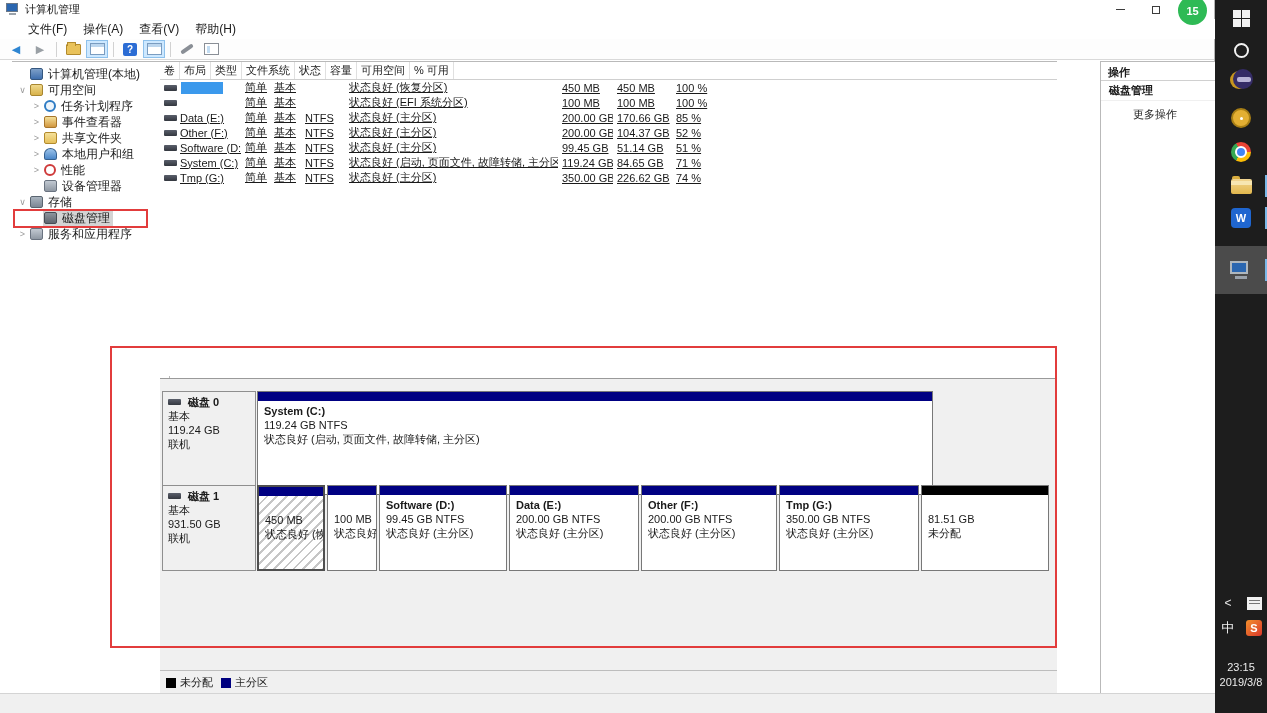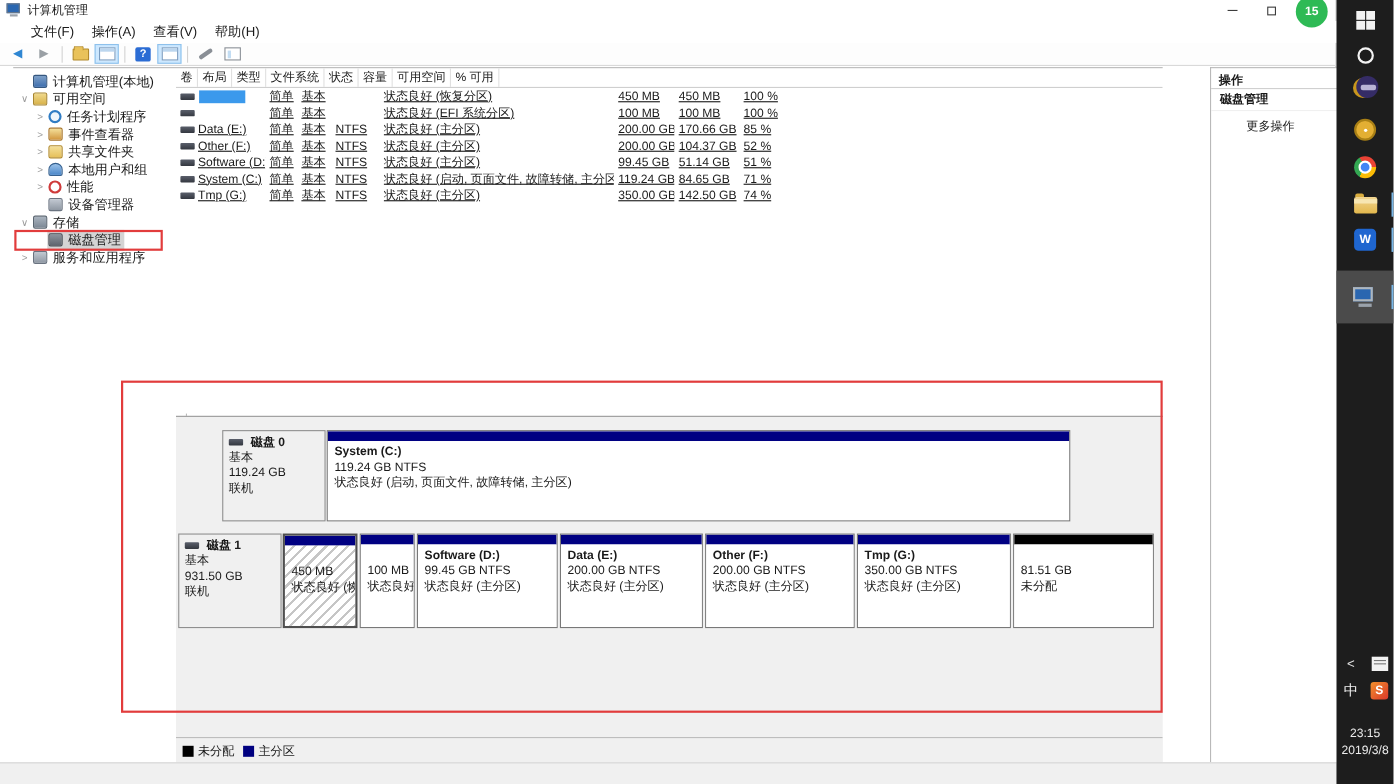--- a/index.html
+++ b/index.html
@@ -72,21 +72,21 @@
   .vt-row{display:flex;height:15px;font-size:11px;align-items:center;margin-top:0px;}
   .vt-cell{padding:0 4px;white-space:nowrap;overflow:hidden;display:flex;align-items:center;text-decoration:underline;}
   .c0{width:81px;}.c1{width:29px;}.c2{width:31px;}.c3{width:44px;}.c4{width:213px;}.c5{width:55px;}.c6{width:59px;}.c7{width:58px;}
   .drive-icon{width:13px;height:6px;background:linear-gradient(#5a5f6b,#33373f);border-radius:1px;margin-right:3px;flex:0 0 auto;}
   .name-sel{display:none;width:42px;height:12px;background:#3b99ec;margin-left:1px;}
   .row-selected .name-sel{display:inline-block;}
 
   
   .graph-pane{position:absolute;left:160px;top:378px;width:897px;height:315px;background:#f0f0f0;border-top:1px solid #9a9a9a;overflow:hidden;}
   .disk-block{position:absolute;left:2px;display:flex;gap:1px;}
-  .disk0{top:12px;height:83px;margin-left:40px;}
+  .disk0{top:12px;height:104px;}
   .disk1{top:106px;height:86px;}
   .disk-label{width:94px;height:100%;border:1px solid #8f8f8f;background:#f0f0f0;padding:3px 5px;font-size:11px;line-height:14px;flex:0 0 auto;}
   .disk-name{font-weight:bold;display:flex;align-items:center;gap:4px;}
   .parts{display:flex;gap:2px;height:100%;}
   .part{height:100%;border:1px solid #787878;background:#fff;display:flex;flex-direction:column;overflow:hidden;}
   .part.selected{border:2px solid #4f4f4f;}
   .part-bar{height:9px;background:#000082;flex:0 0 auto;}
   .bar-black .part-bar{background:#000000;}
   .part-body{flex:1;padding:3px 6px;font-size:11px;line-height:14px;background:#fff;overflow:hidden;white-space:nowrap;}
   .part.hatched .part-body{background:repeating-linear-gradient(135deg,#ffffff 0px,#ffffff 5px,#c6c6c6 5px,#c6c6c6 7px);}
@@ -409,21 +409,21 @@
             <span class="vt-cell c0">
               <span class="drive-icon"></span>
               <span>Tmp (G:)</span>
 
             </span>
             <span class="vt-cell c1">简单</span>
             <span class="vt-cell c2">基本</span>
             <span class="vt-cell c3">NTFS</span>
             <span class="vt-cell c4">状态良好 (主分区)</span>
             <span class="vt-cell c5">350.00 GB</span>
-            <span class="vt-cell c6">142.50 GB</span>
+            <span class="vt-cell c6">226.62 GB</span>
             <span class="vt-cell c7">74 %</span>
           </div>
         </div>
     </div>
 
     <div class="graph-pane">
 
       <div class="disk-block disk0">
         <div class="disk-label">
           <div class="disk-name">

